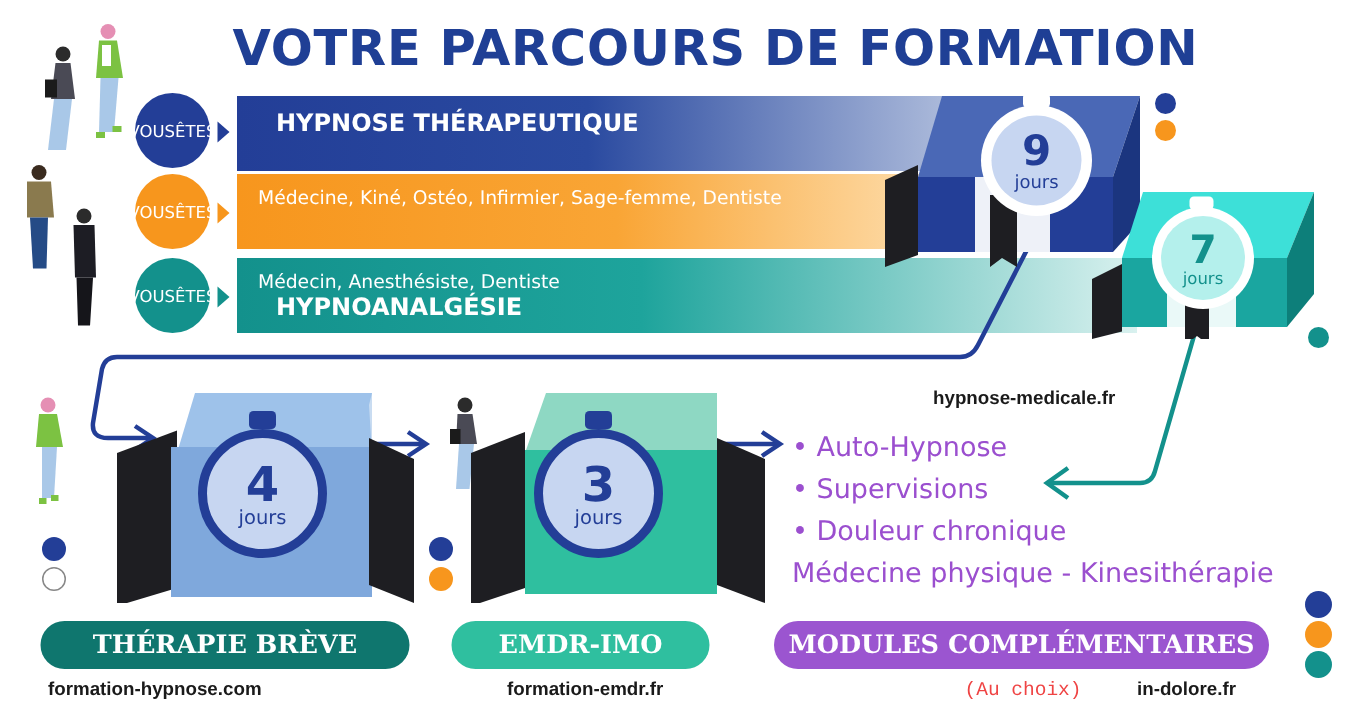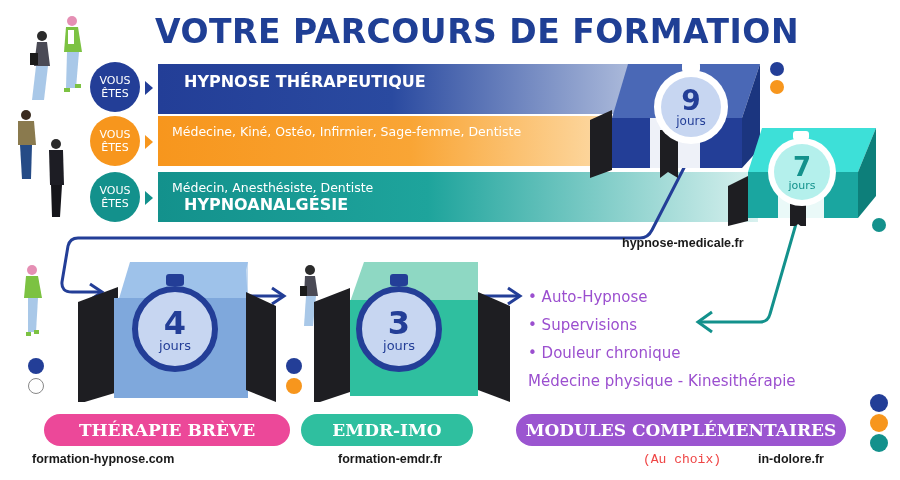--- a/index.html
+++ b/index.html
@@ -9,21 +9,21 @@
 
   .title {
     left: 155px; top: 12px; font-size: 33px; font-weight: bold;
     color: #1f3f95; letter-spacing: 0.5px; white-space: nowrap;
     font-family: "DejaVu Sans", sans-serif;
   }
 
   .vous {
     width: 50px; height: 50px; border-radius: 50%;
     color: #fff; font-size: 11px; line-height: 13px; text-align: center;
-    display: flex; flex-direction: column; justify-content: center; align-items: center;
+    display: flex; flex-direction: row; justify-content: center; align-items: center;
     font-family: "DejaVu Sans", sans-serif;
   }
   .tri { width: 0; height: 0; border-top: 7px solid transparent; border-bottom: 7px solid transparent; border-left: 8px solid; }
 
   .bar { left: 158px; height: 50px; color: #fff; padding: 8px 0 0 14px; overflow: hidden; }
   .bar .sub { font-size: 12.5px; line-height: 15px; font-family: "DejaVu Sans", sans-serif; white-space: nowrap; }
   .bar .main { font-size: 16px; line-height: 20px; font-weight: bold; font-family: "DejaVu Sans", sans-serif; white-space: nowrap; margin-left: 12px; }
   .bar-blue { top: 64px; width: 520px; background: linear-gradient(90deg, #233e97 0%, #2a4aa0 45%, #c5d0e6 100%); }
   .bar-orange { top: 116px; width: 460px; background: linear-gradient(90deg, #f7961d 0%, #f9a535 55%, #fddcaa 100%); }
   .bar-teal { top: 172px; width: 600px; background: linear-gradient(90deg, #13918c 0%, #1ea49c 45%, #d9f1ef 100%); }
@@ -36,21 +36,21 @@
   .timer-face .unit { font-weight: normal; line-height: 1; }
 
   .url { font-size: 12.5px; font-weight: bold; color: #1a1a1a; white-space: nowrap; }
 
   .pill {
     height: 32px; border-radius: 16px; color: #fff; font-size: 17px; font-weight: bold;
     display: flex; align-items: center; justify-content: center; white-space: nowrap;
     font-family: "DejaVu Serif", serif;
   }
 
-  .mod-item { font-size: 15px; color: #9b4fcf; white-space: nowrap; font-family: "DejaVu Sans", sans-serif; }
+  .mod-item { font-size: 18px; color: #9b4fcf; white-space: nowrap; font-family: "DejaVu Sans", sans-serif; }
 
   .dot { width: 14px; height: 14px; border-radius: 50%; }
 </style>
 </head>
 <body>
 
 <div class="abs title">VOTRE PARCOURS DE FORMATION</div>
 
 <svg class="abs" style="left:20px;top:8px" width="80" height="100">
   <circle cx="22" cy="28" r="5" fill="#2b2b2b"></circle>
@@ -143,21 +143,21 @@
 <div class="abs" style="left:793px;top:131px;width:16px;height:9px;background:#fff;border-radius:3px"></div>
 <div class="abs timer-face" style="left:774px;top:144px;width:56px;height:56px;background:#b4f0ec;color:#13918c">
   <span class="num" style="font-size:26px">7</span>
   <span class="unit" style="font-size:11px">jours</span>
 </div>
 
 <div class="abs dot" style="left:770px;top:62px;background:#233e97"></div>
 <div class="abs dot" style="left:770px;top:80px;background:#f7961d"></div>
 <div class="abs dot" style="left:872px;top:218px;background:#13918c"></div>
 
-<div class="abs url" style="left:622px;top:236px">hypnose-medicale.fr</div>
+<div class="abs url" style="left:622px;top:258px">hypnose-medicale.fr</div>
 
 <svg class="abs" style="left:18px;top:262px" width="40" height="80">
   <circle cx="14" cy="8" r="5" fill="#e58fb4"></circle>
   <path d="M8 14 L20 14 L24 36 L6 36 Z" fill="#7cc242"></path>
   <path d="M10 36 L20 36 L18 70 L10 70 Z" fill="#a9c8e8"></path>
   <rect x="8" y="70" width="5" height="4" fill="#7cc242"></rect>
   <rect x="16" y="68" width="5" height="4" fill="#7cc242"></rect>
 </svg>
 <div class="abs dot" style="left:28px;top:358px;width:16px;height:16px;background:#233e97"></div>
 <div class="abs" style="left:28px;top:378px;width:16px;height:16px;border-radius:50%;border:1.5px solid #888"></div>
@@ -200,20 +200,20 @@
 
 <div class="abs mod-item" style="left:528px;top:288px">• Auto-Hypnose</div>
 <div class="abs mod-item" style="left:528px;top:316px">• Supervisions</div>
 <div class="abs mod-item" style="left:528px;top:344px">• Douleur chronique</div>
 <div class="abs mod-item" style="left:528px;top:372px">Médecine physique - Kinesithérapie</div>
 
 <div class="abs dot" style="left:870px;top:394px;width:18px;height:18px;background:#233e97"></div>
 <div class="abs dot" style="left:870px;top:414px;width:18px;height:18px;background:#f7961d"></div>
 <div class="abs dot" style="left:870px;top:434px;width:18px;height:18px;background:#13918c"></div>
 
-<div class="abs pill" style="left:44px;top:414px;width:246px;background:#ec4899">THÉRAPIE BRÈVE</div>
+<div class="abs pill" style="left:27px;top:414px;width:246px;background:#0f766e">THÉRAPIE BRÈVE</div>
 <div class="abs pill" style="left:301px;top:414px;width:172px;background:#2fbf9f">EMDR-IMO</div>
 <div class="abs pill" style="left:516px;top:414px;width:330px;background:#9b55d0">MODULES COMPLÉMENTAIRES</div>
 
 <div class="abs url" style="left:32px;top:452px">formation-hypnose.com</div>
 <div class="abs url" style="left:338px;top:452px">formation-emdr.fr</div>
 <div class="abs" style="left:643px;top:452px;font-size:13px;color:#ef4444;font-family:Liberation Mono, monospace">(Au choix)</div>
 <div class="abs url" style="left:758px;top:452px">in-dolore.fr</div>
 
 </body></html>

